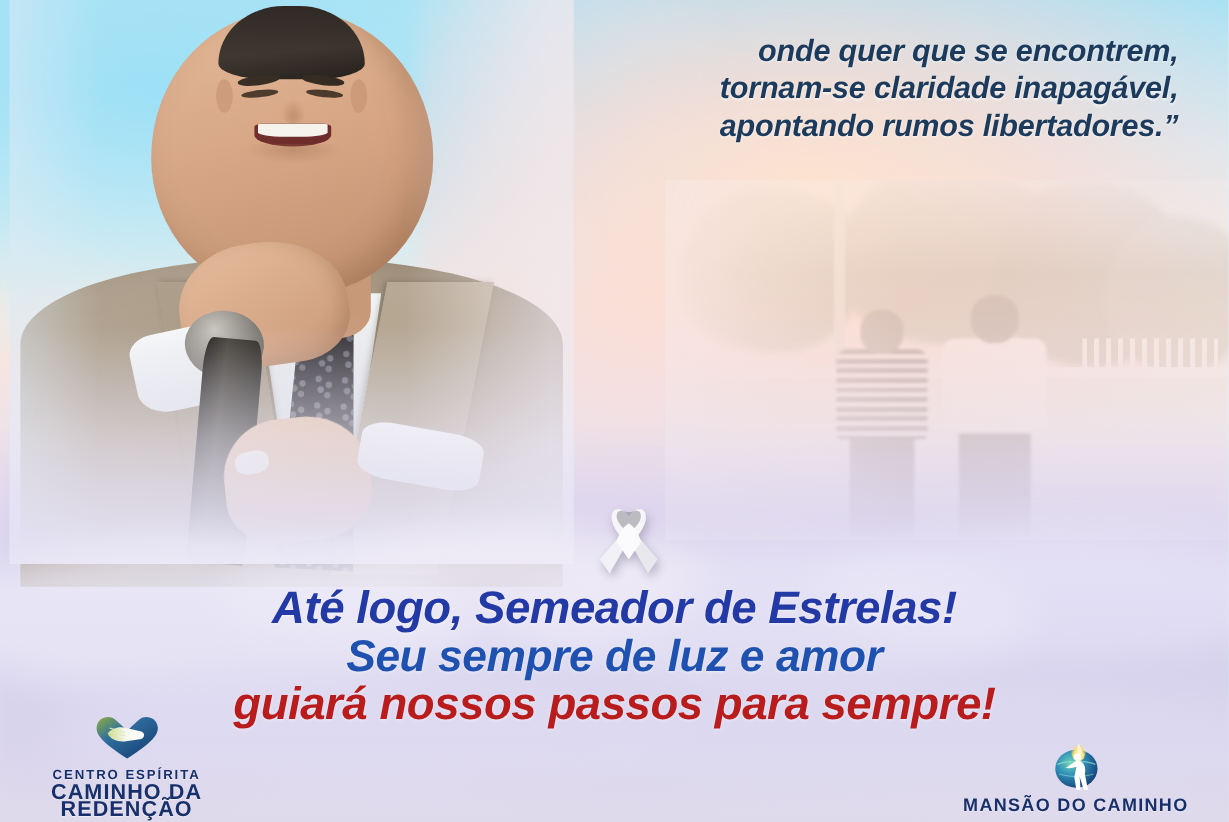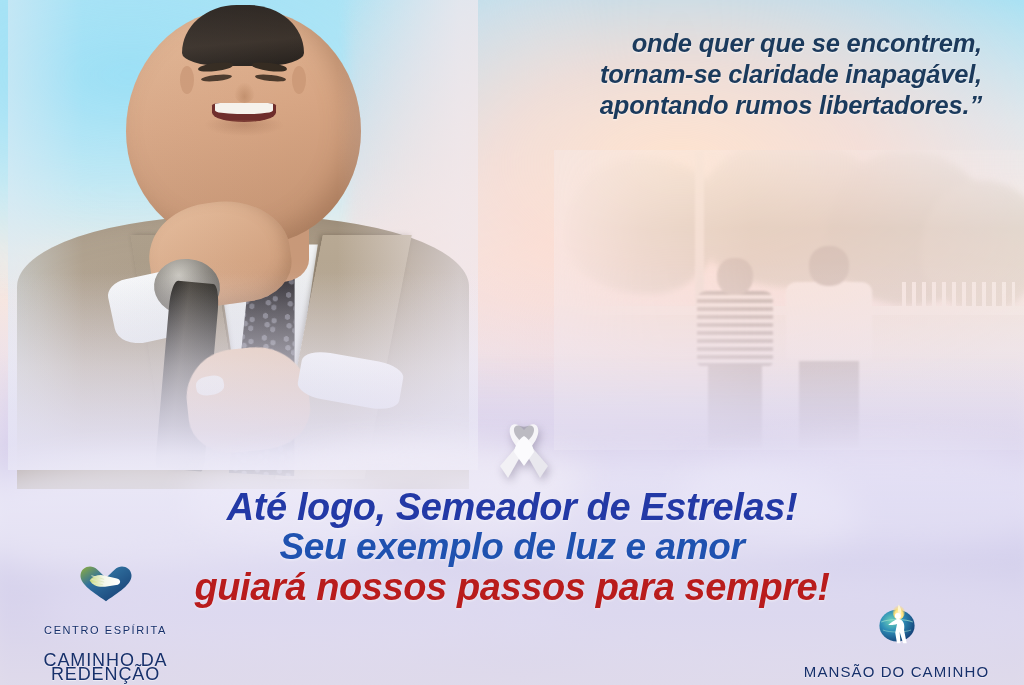--- a/index.html
+++ b/index.html
@@ -383,25 +383,24 @@
     position: absolute;
     right: 20px;
     bottom: 6px;
     width: 215px;
     text-align: center;
   }
   .logo-mark { display:block; margin: 0 auto; }
   .logo-cap {
     display: block;
     color: #17306b;
-    font-weight: normal;
+    font-weight: bold;
     letter-spacing: 1.1px;
     line-height: 14px;
     text-shadow: 0 1px 1px rgba(255,255,255,0.55);
-    margin-top: 16px;
   }
   .cap-small { font-size: 11px; letter-spacing: 1.6px; }
   .cap-big { font-size: 18px; letter-spacing: 0.9px; }
   .cap-mansao { font-size: 15px; letter-spacing: 1.1px; }
 </style>
 </head>
 <body>
 
 <div class="poster">
 
@@ -485,21 +484,21 @@
       <path d="M30 20 C22 10, 14 14, 16 24 C18 33, 26 40, 30 46 C34 40, 42 33, 44 24 C46 14, 38 10, 30 20 Z" fill="#f6f5f8"></path>
       <path d="M26 16 C20 14, 18 20, 22 26 C25 30, 28 33, 30 36 C32 33, 35 30, 38 26 C42 20, 40 14, 34 16 C31 17, 29 17, 26 16 Z" fill="#8d8a96" opacity="0.55"></path>
       <path d="M30 28 L30 40 L14 68 L6 56 Z" fill="#f2f1f5"></path>
       <path d="M30 28 L30 40 L46 68 L54 56 Z" fill="#e9e8ee"></path>
       <path d="M30 26 C24 30, 21 36, 20 42 L30 56 L40 42 C39 36, 36 30, 30 26 Z" fill="#fbfbfd"></path>
     </svg>
   </div>
 
   <div class="headline">
     <span class="hl-1">Até logo, Semeador de Estrelas!</span>
-    <span class="hl-2">Seu exemplo de luz e amor</span>
+    <span class="hl-2">Seu sempre de luz e amor</span>
     <span class="hl-3">guiará nossos passos para sempre!</span>
   </div>
 
   <div class="logo-left">
     <span class="logo-mark">
       <svg viewBox="0 0 64 44" width="64" height="40" aria-hidden="true">
         <defs>
           <linearGradient id="heartGrad" x1="0" y1="0" x2="1" y2="1">
             <stop offset="0%" stop-color="#8fae3e"></stop>
             <stop offset="35%" stop-color="#2f6f9e"></stop>

